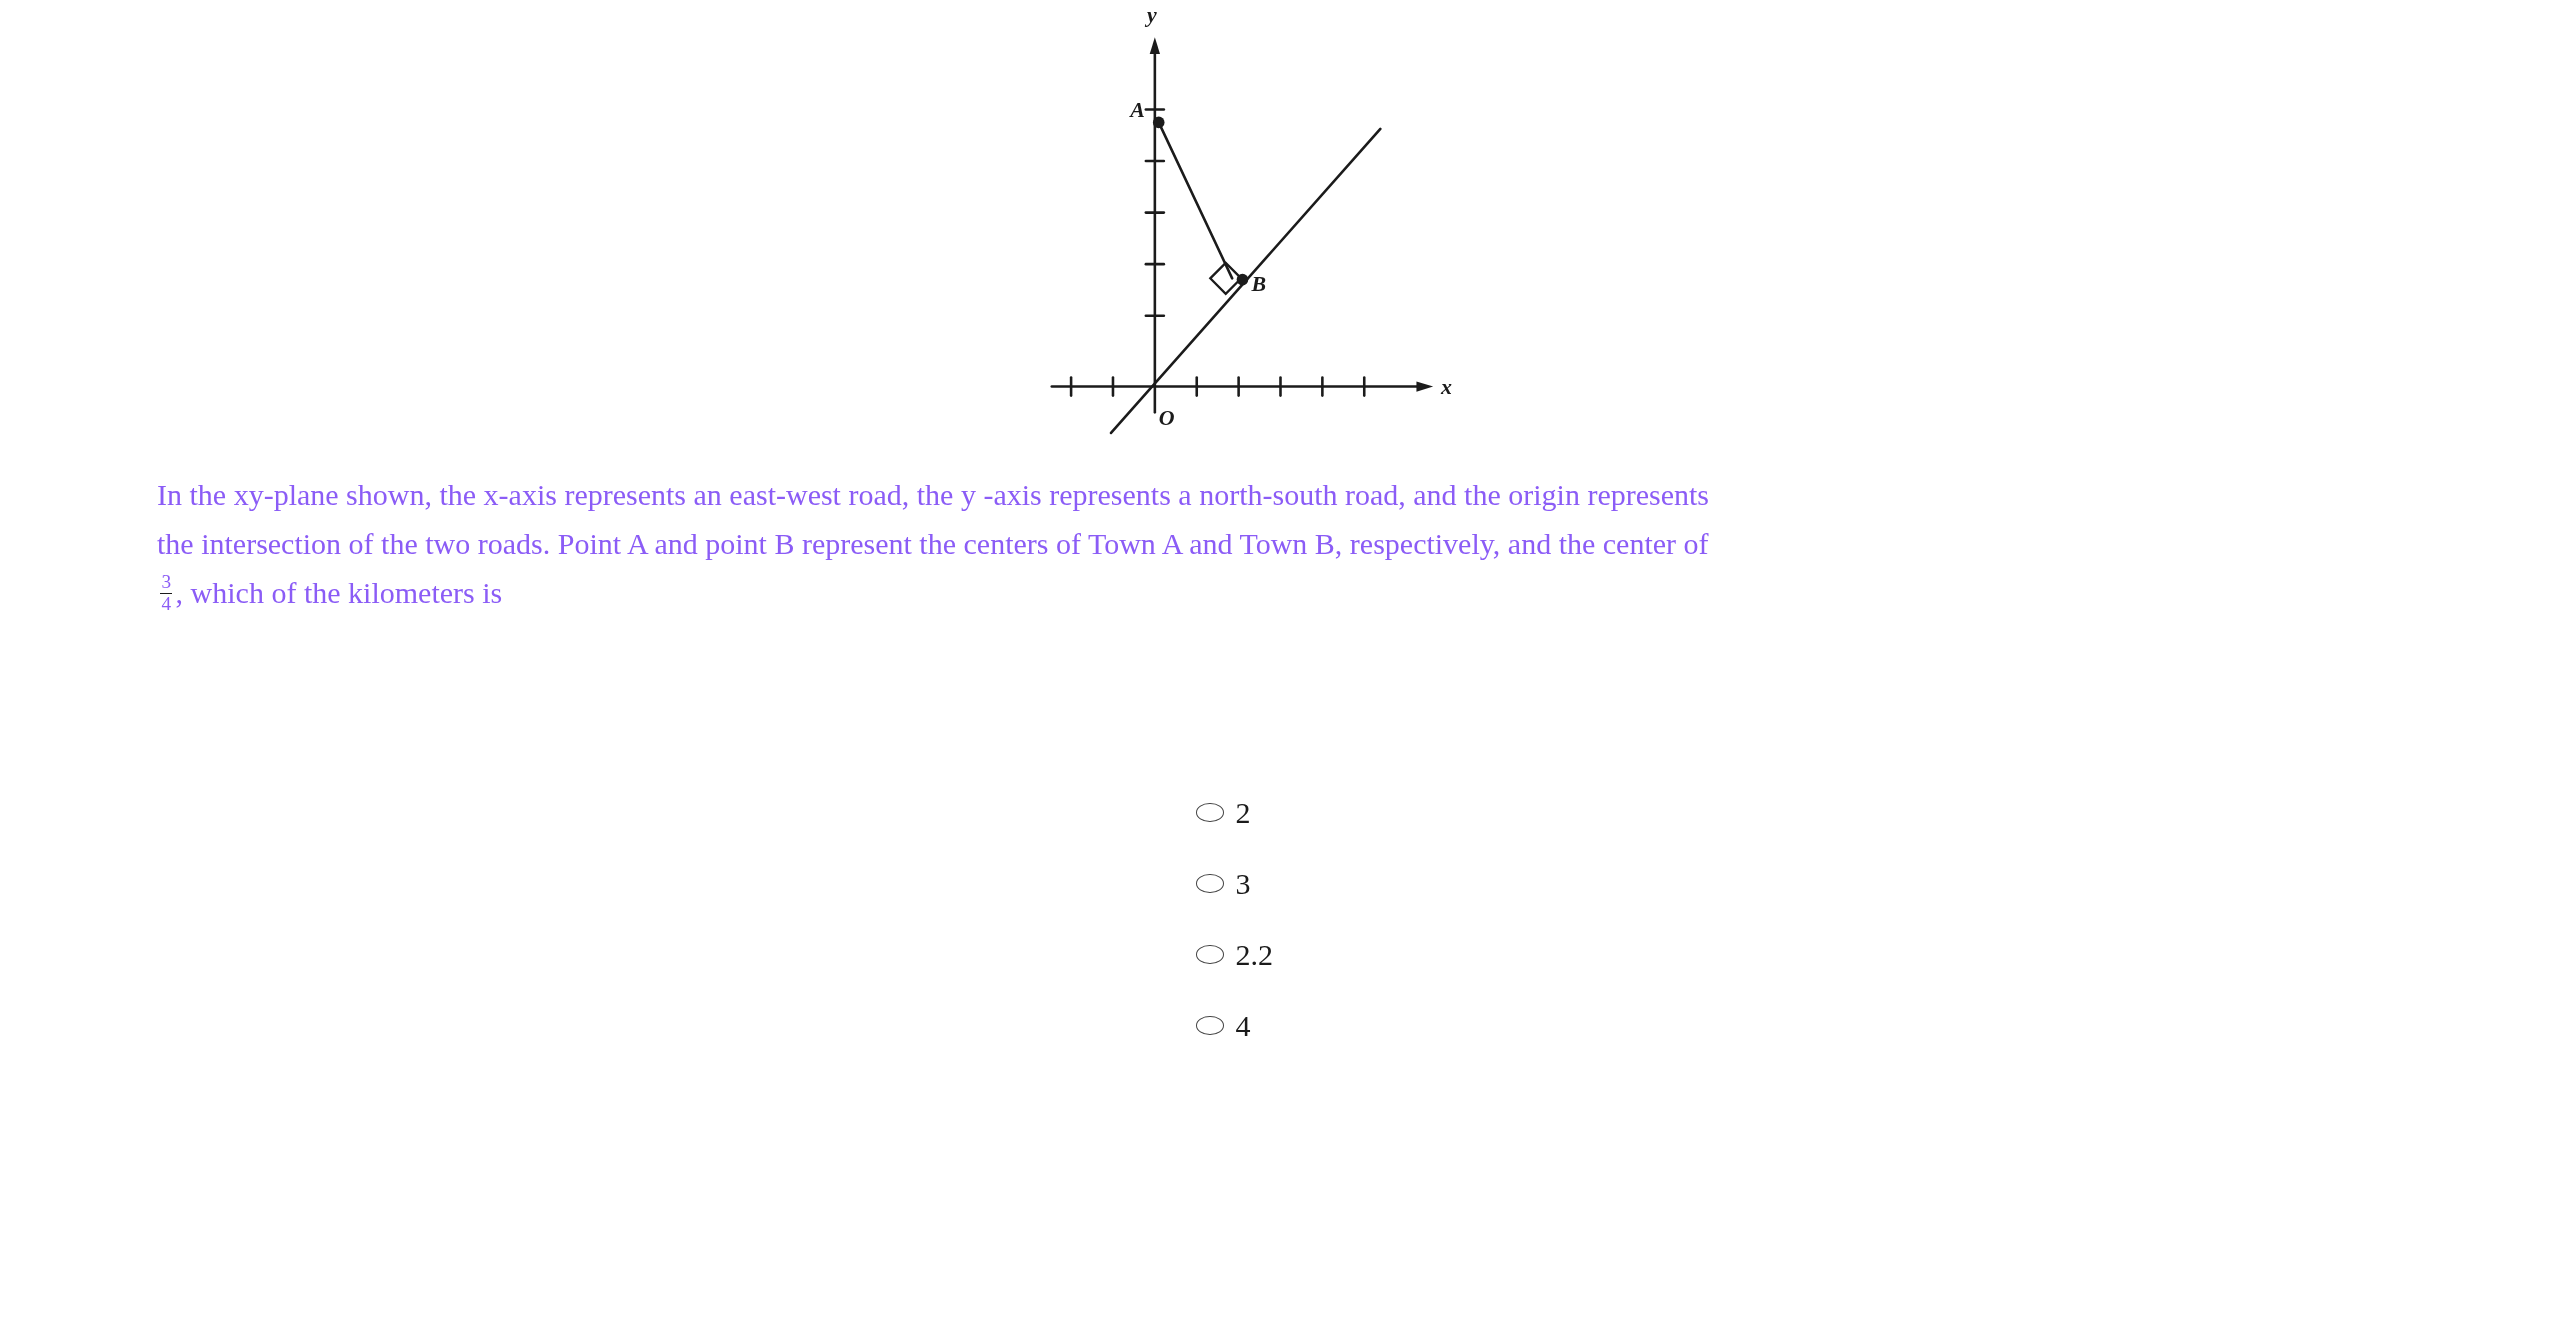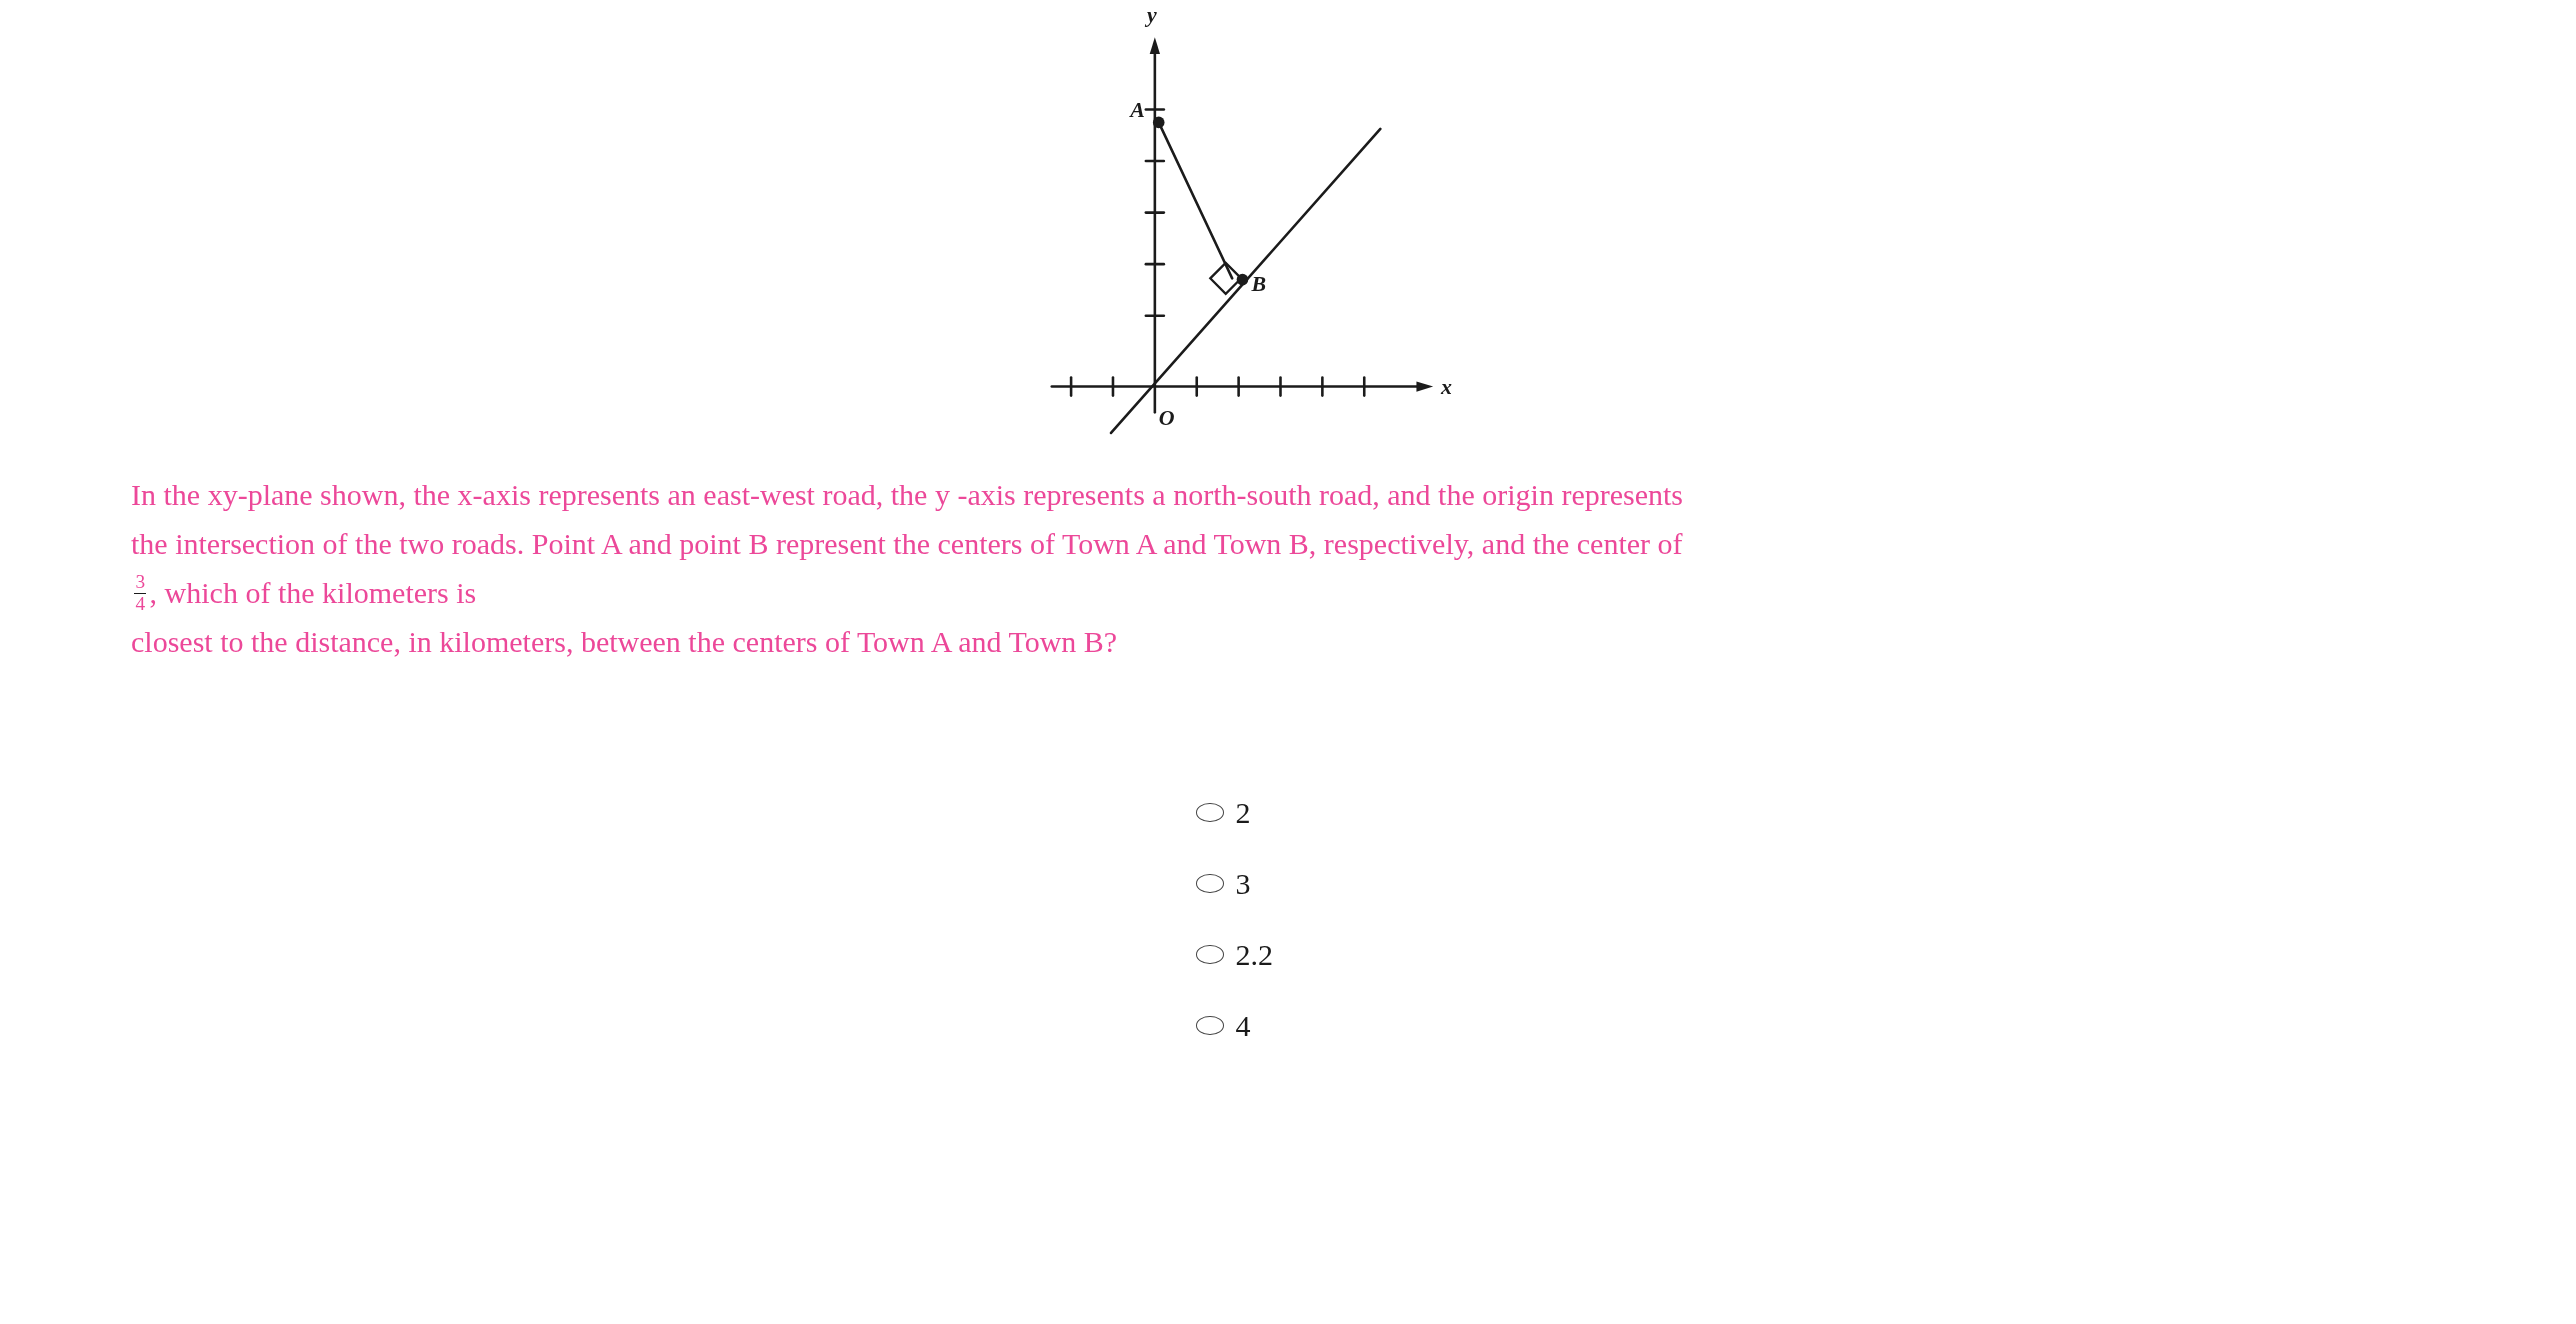--- a/index.html
+++ b/index.html
@@ -30,27 +30,27 @@
   }
   .fig-label {
     font-family: "Liberation Serif", serif;
     font-style: italic;
     font-weight: bold;
   }
 
   
   .passage {
     position: absolute;
-    left: 131px;
+    left: 157px;
     top: 471px;
     width: 2309px;
     font-size: 30px;
     line-height: 1.63;
     text-align: left;
-    color: #ec4899;
+    color: #8b5cf6;
   }
   .passage .ln {
     display: block;
     white-space: nowrap;
   }
   .frac {
     display: inline-block;
     vertical-align: -0.45em;
     text-align: center;
     font-size: 19.3px;
@@ -142,21 +142,20 @@
     <text class="fig-label" x="196" y="660" font-size="34" fill="#1b1b1b">O</text>
     <text class="fig-label" x="634" y="612" font-size="34" fill="#1b1b1b">x</text>
     <text class="fig-label" x="178" y="34" font-size="34" fill="#1b1b1b">y</text>
   </svg>
 </div>
 
 <div class="passage">
   <span class="ln">In the xy-plane shown, the x-axis represents an east-west road, the y -axis represents a north-south road, and the origin represents</span>
   <span class="ln">the intersection of the two roads. Point A and point B represent the centers of Town A and Town B, respectively, and the center of</span>
   <span class="ln"><span class="frac"><span class="num">3</span><span class="den">4</span></span><span>, which of the kilometers is</span></span>
-  <span class="ln">closest to the distance, in kilometers, between the centers of Town A and Town B?</span>
 </div>
 
 <div class="choices">
   <div class="choice">
     <span class="radio"></span>
     <span class="choice-label">2</span>
   </div>
   <div class="choice">
     <span class="radio"></span>
     <span class="choice-label">3</span>

